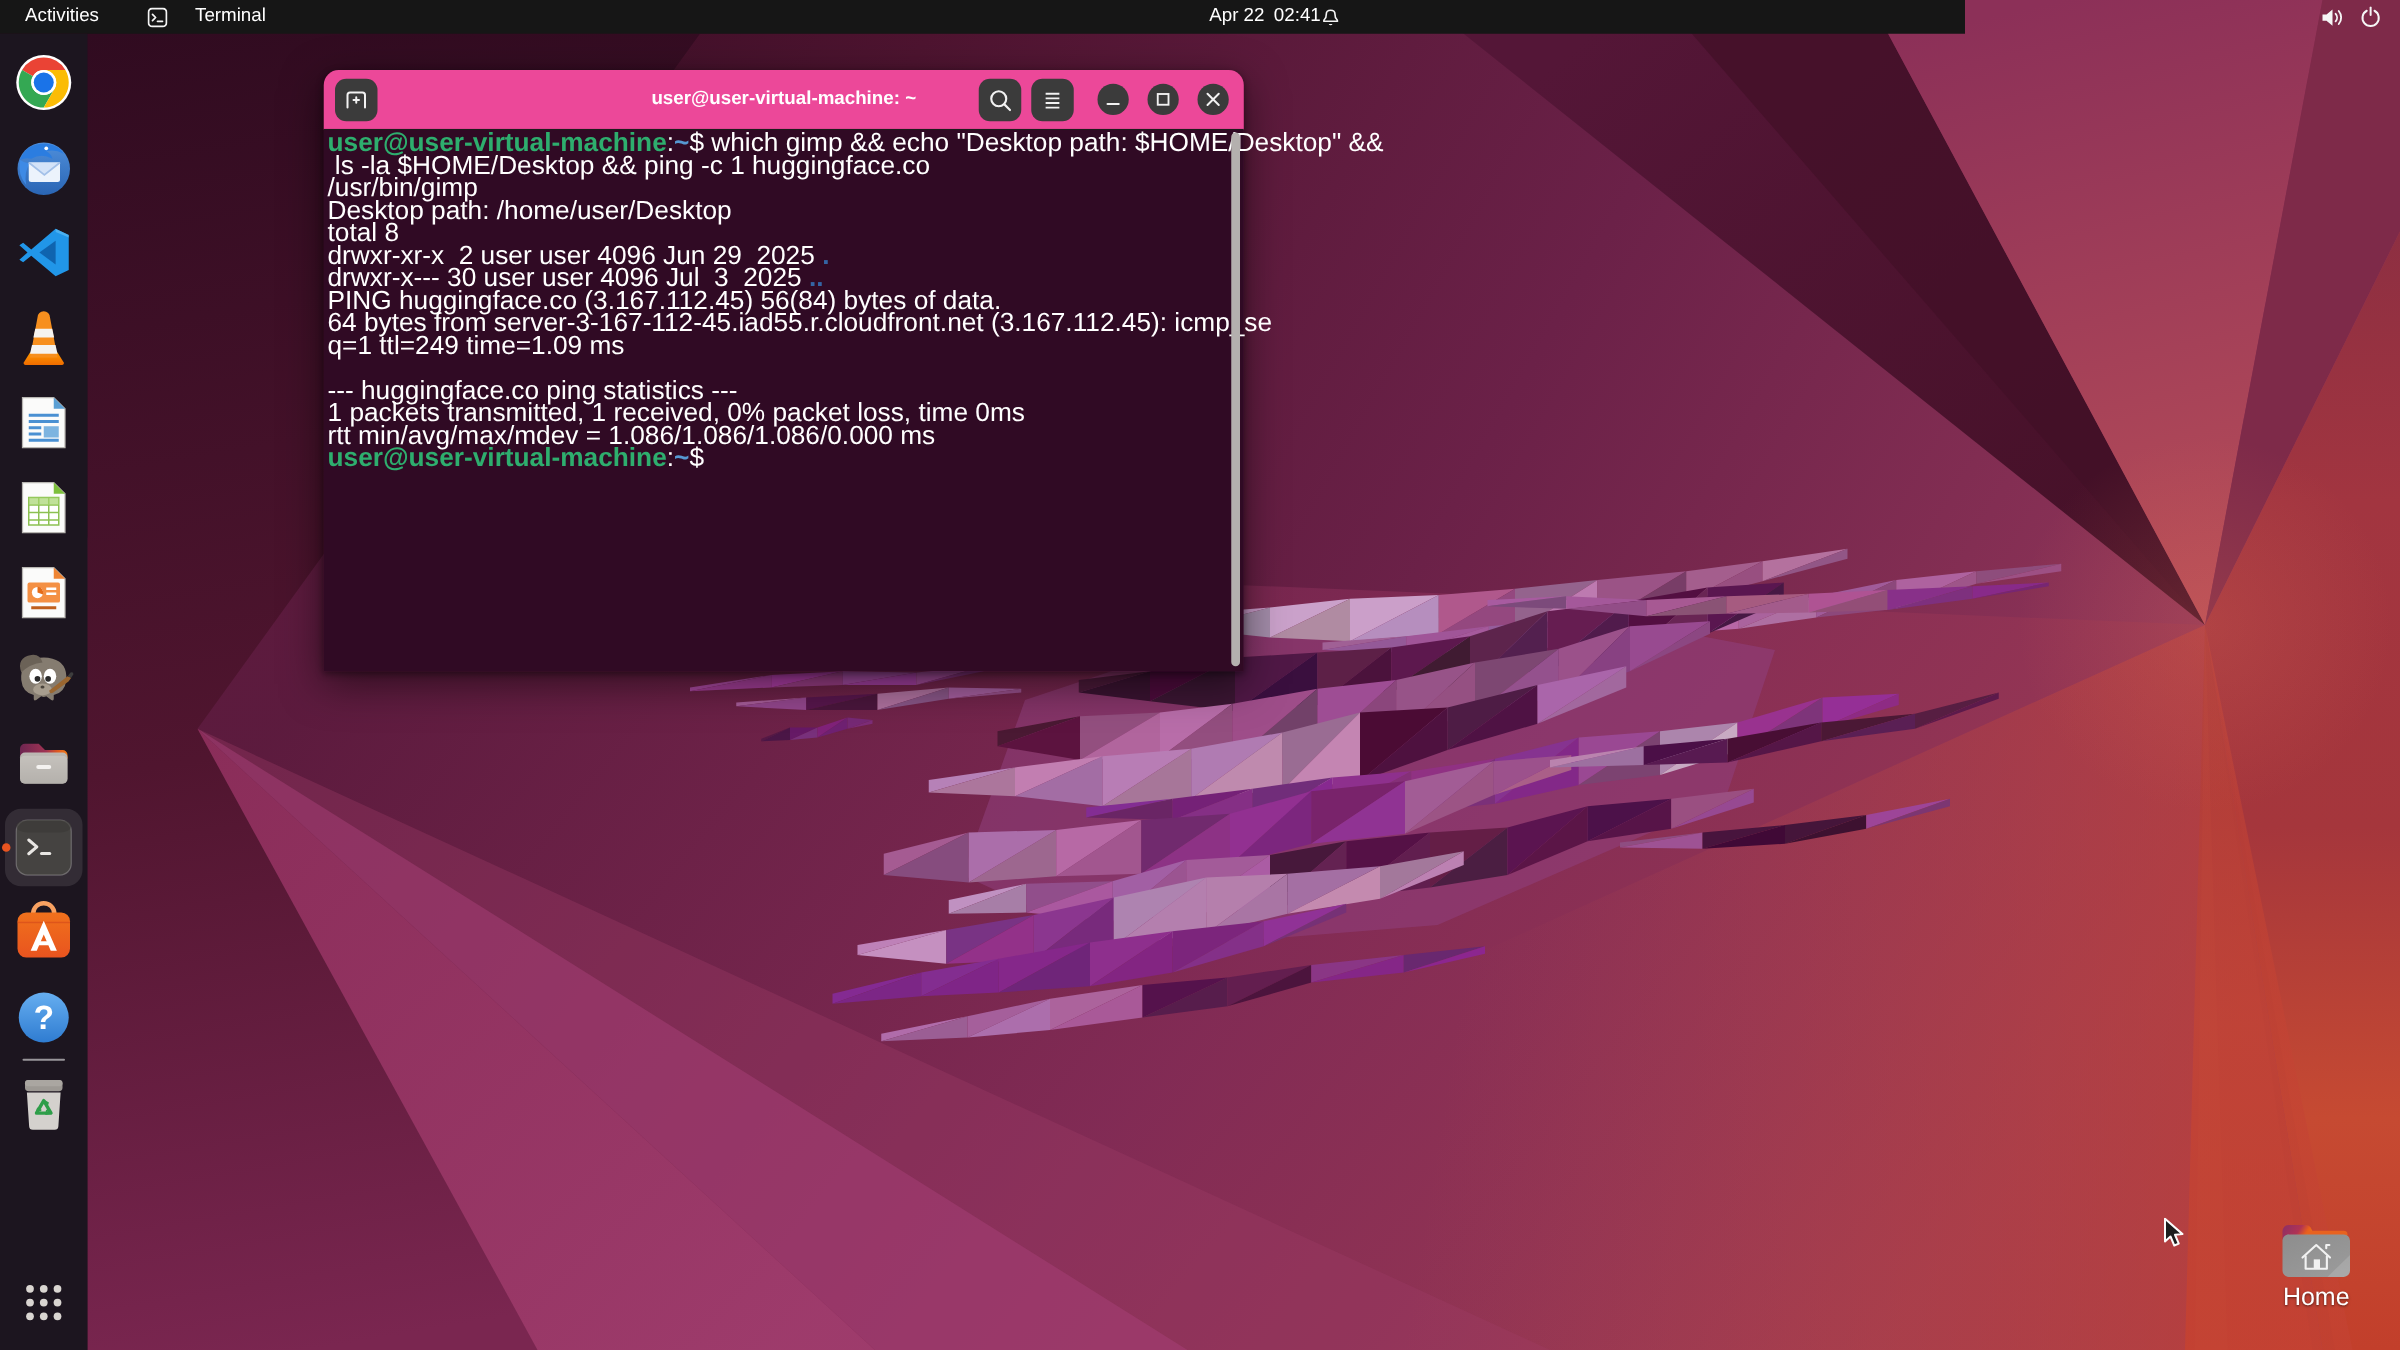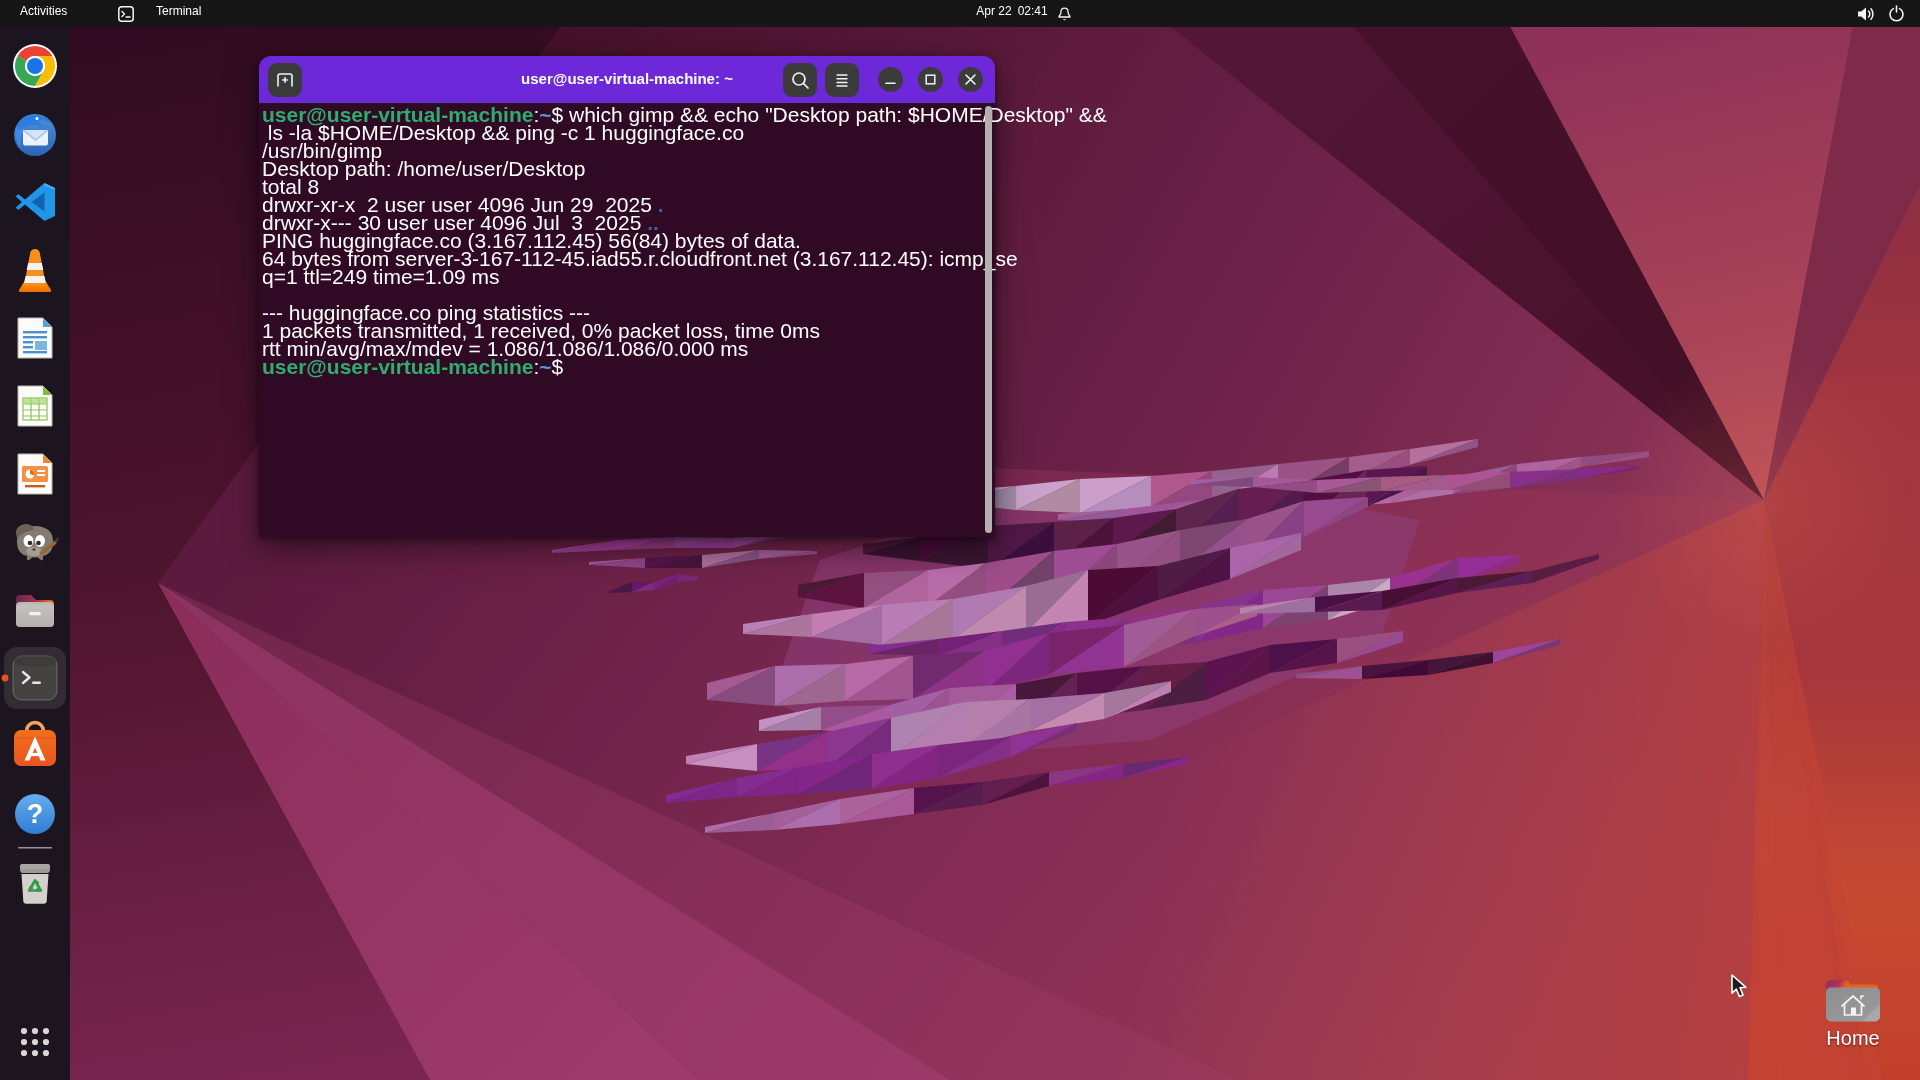--- a/index.html
+++ b/index.html
@@ -1,28 +1,28 @@
 <!DOCTYPE html>
 <html><head>
 <meta charset="utf-8">
 <style>
   * { margin:0; padding:0; box-sizing:border-box; }
   html,body { width:1920px; height:1080px; overflow:hidden; background:#000; }
   body { font-family:"Liberation Sans", sans-serif; position:relative; }
   #wall { position:absolute; left:0; top:0; }
   
-  #topbar { position:absolute; left:0; top:0; width:1920px; height:27px; background:#161616; color:#fff; font-size:12px; }
+  #topbar { position:absolute; left:0; top:0; width:1572px; height:27px; background:#161616; color:#fff; font-size:15px; }
   #topbar .act { position:absolute; left:20px; top:4px; }
   #topbar .termlbl { position:absolute; left:140px; top:4px;margin-left:16px; }
   #clock { position:absolute; left:952px; top:4px; width:120px; text-align:center; }
   
   #dock { position:absolute; left:0; top:27px; width:70px; height:1053px; background:#1c151f; }
   
   #term { position:absolute; left:259px; top:56px; width:736px; height:481px; border-radius:12px 12px 0 0; box-shadow:0 10px 32px rgba(0,0,0,0.5), 0 2px 6px rgba(0,0,0,0.4); }
-  #tbar { position:absolute; left:0; top:0; width:736px; height:48px; background:#6d28d9; border-radius:12px 12px 0 0; border-bottom:1px solid #1c1c1c; }
+  #tbar { position:absolute; left:0; top:0; width:736px; height:48px; background:#ec4899; border-radius:12px 12px 0 0; border-bottom:1px solid #1c1c1c; }
   #tbar .title { position:absolute; left:0; top:14px; width:736px; text-align:center; color:#fff; font-size:15px; font-weight:bold; }
   .tbtn { position:absolute; top:7px; width:34px; height:34px; border-radius:9px; background:#3b3b3b; }
   .cbtn { position:absolute; top:11px; width:25px; height:25px; border-radius:50%; background:#3b3b3b; }
   #tbody { position:absolute; left:0; top:48px; width:736px; height:433px; background:#300a24; font-family:Liberation Sans, sans-serif; font-size:21px; line-height:18px; color:#ffffff; white-space:pre; }
   #ttext { position:absolute; left:3px; top:2px; }
   .g { color:#2eae6e; font-weight:bold; }
   .b { color:#5699d2; font-weight:bold; }
   .d { color:#3465a4; font-weight:bold; }
   #scrollbar { position:absolute; left:726px; top:2px; width:7px; height:427px; background:#b4b0ae; border-radius:4px; }
   

